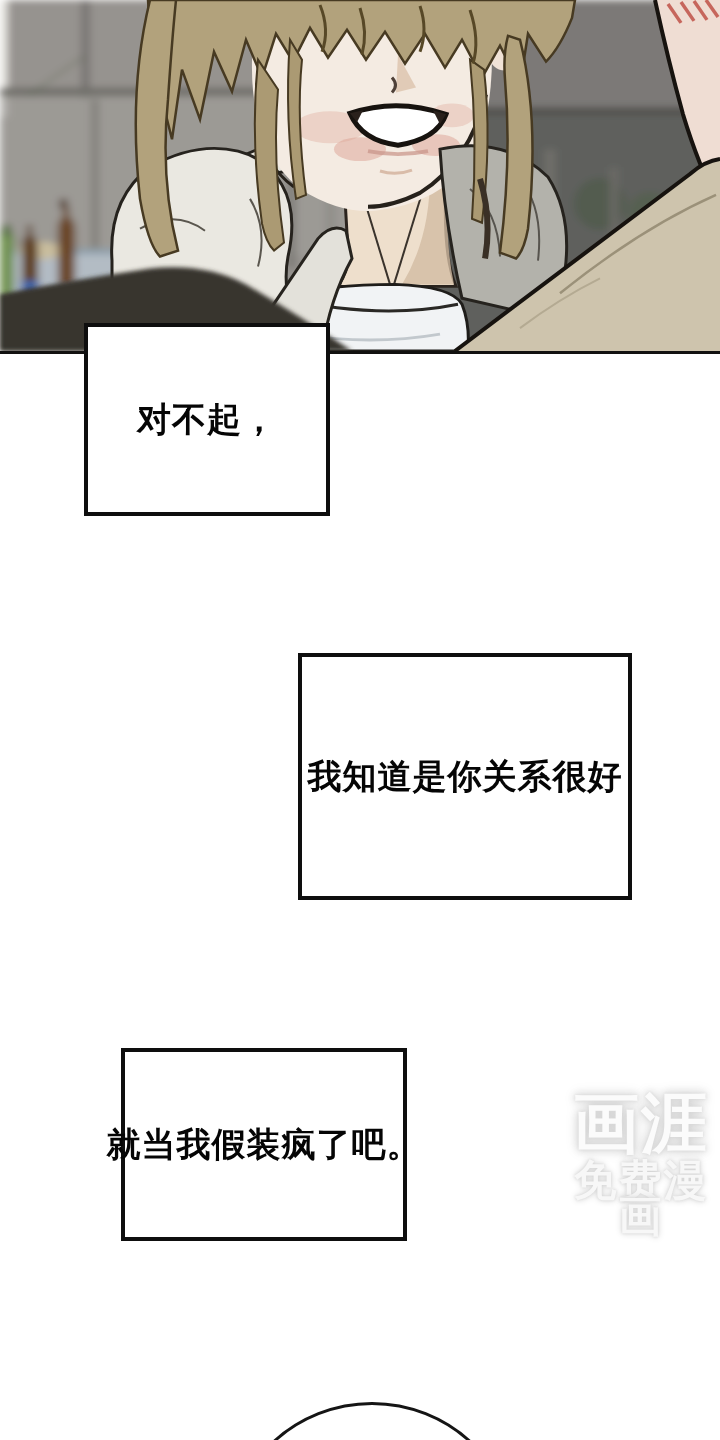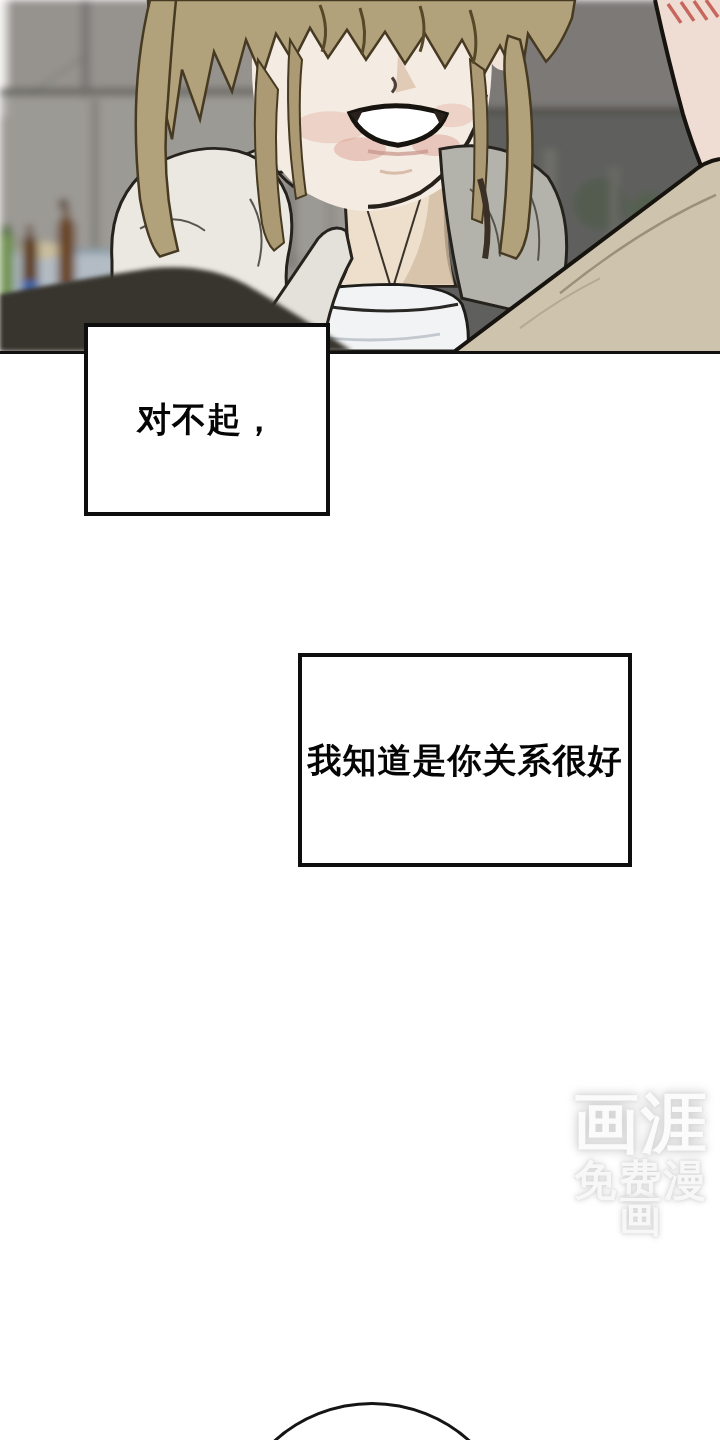--- a/index.html
+++ b/index.html
@@ -28,21 +28,21 @@
   .speech-line{
     font-weight:700;
     font-size:34px;
     line-height:41px;
     color:#050505;
     letter-spacing:1px;
     white-space:nowrap;
     text-align:center;
   }
   .box-1{left:84px;top:323px;width:246px;height:193px;}
-  .box-2{left:298px;top:653px;width:334px;height:214px;}
+  .box-2{left:298px;top:653px;width:334px;height:247px;}
   .box-3{left:121px;top:1048px;width:286px;height:193px;}
   .watermark{
     position:absolute;left:556px;top:1086px;width:170px;
     z-index:1;text-align:center;user-select:none;
   }
   .wm-logo{
     font-size:66px;font-weight:700;line-height:74px;
     color:#fbfbfb;letter-spacing:2px;
     text-shadow:0 0 3px #d8d8d8,0 0 8px #cfcfcf,0 0 14px #dadada;
   }
@@ -199,20 +199,24 @@
   </div>
 
   <div class="speech-box box-1">
     <div class="speech-line">对不起，</div>
   </div>
 
   <div class="speech-box box-2">
     <div class="speech-line">我知道是你关系很好</div>
   </div>
 
+  <div class="speech-box box-3">
+    <div class="speech-line">就当我</div>
+    <div class="speech-line">假装疯了吧。</div>
+  </div>
 
   <div class="watermark">
     <div class="wm-logo">画涯</div>
     <div class="wm-sub">免费漫画</div>
   </div>
 
   <div class="bubble-arc"></div>
 
 </div>
 

